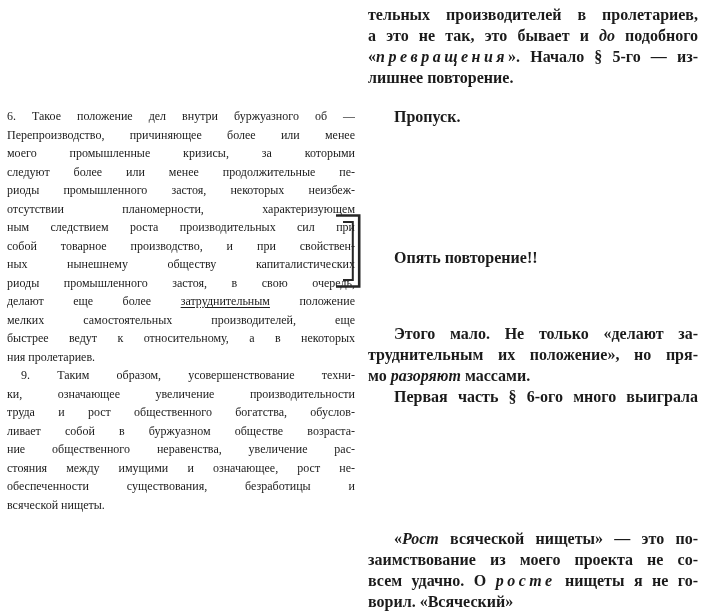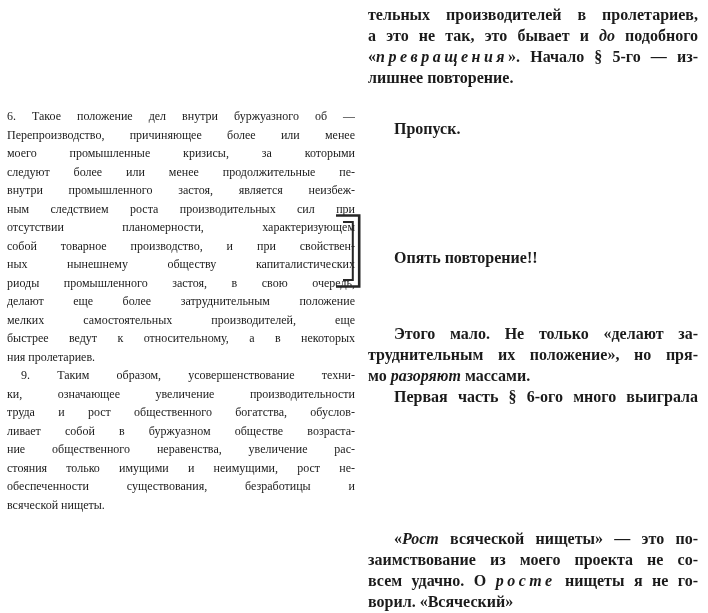--- a/index.html
+++ b/index.html
@@ -50,27 +50,27 @@
   .line.last {
     text-align-last: left;
   }
   .indented .line:first-child {
     text-indent: 26px;
   }
   .left-column .indented .line:first-child {
     text-indent: 14px;
   }
   .note-continuation { top: 4px; }
-  .note-propusk      { top: 118px; }
+  .note-propusk      { top: 106px; }
   .note-opyat        { top: 247px; }
   .note-etogo        { top: 323px; }
   .note-rost         { top: 528px; }
   
   .seg-italic { font-style: italic; }
-  .seg-underline { text-underline-offset: 2px; }
+  .seg-underline { text-decoration: underline; text-underline-offset: 2px; }
   .seg-italic-spaced { font-style: italic; letter-spacing: 3.5px; }
   
   .margin-bracket {
     position: absolute;
     left: 335px;
     top: 213px;
     width: 28px;
     height: 76px;
   }
 </style>
@@ -78,38 +78,38 @@
 <body>
 
 <div class="page">
 
   <div class="left-column">
     <div class="paragraph">
         <div class="line">6. Такое положение дел внутри буржуазного об —</div>
         <div class="line">Перепроизводство, причиняющее более или менее</div>
         <div class="line">моего промышленные кризисы, за которыми</div>
         <div class="line">следуют более или менее продолжительные пе-</div>
-        <div class="line">внутри промышленного застоя, является неизбеж-</div>
+        <div class="line">риоды промышленного застоя, некоторых неизбеж-</div>
+        <div class="line">отсутствии планомерности, характеризующем</div>
         <div class="line">ным следствием роста производительных сил при</div>
-        <div class="line">отсутствии планомерности, характеризующем</div>
         <div class="line">собой товарное производство, и при свойствен-</div>
         <div class="line">ных нынешнему обществу капиталистических</div>
         <div class="line">риоды промышленного застоя, в свою очередь,</div>
         <div class="line">делают еще более <span class="seg-underline">затруднительным</span> положение</div>
         <div class="line">мелких самостоятельных производителей, еще</div>
         <div class="line">быстрее ведут к относительному, а в некоторых</div>
         <div class="line last">ния пролетариев.</div>
       </div>
     <div class="paragraph indented">
         <div class="line">9. Таким образом, усовершенствование техни-</div>
         <div class="line">ки, означающее увеличение производительности</div>
         <div class="line">труда и рост общественного богатства, обуслов-</div>
         <div class="line">ливает собой в буржуазном обществе возраста-</div>
         <div class="line">ние общественного неравенства, увеличение рас-</div>
-        <div class="line">стояния только имущими и неимущими, рост не-</div>
+        <div class="line">стояния между имущими и означающее, рост не-</div>
         <div class="line">обеспеченности существования, безработицы и</div>
         <div class="line last">всяческой нищеты.</div>
       </div>
   </div>
 
   <div class="margin-bracket">
     <svg width="28" height="76" viewBox="0 0 28 76" aria-hidden="true">
       <path d="M1 2.5 H24.2 V73.5 H1" fill="none" stroke="#262626" stroke-width="2.6"></path>
       <path d="M8 9 H17.8 V67 H8" fill="none" stroke="#262626" stroke-width="2"></path>
     </svg>

